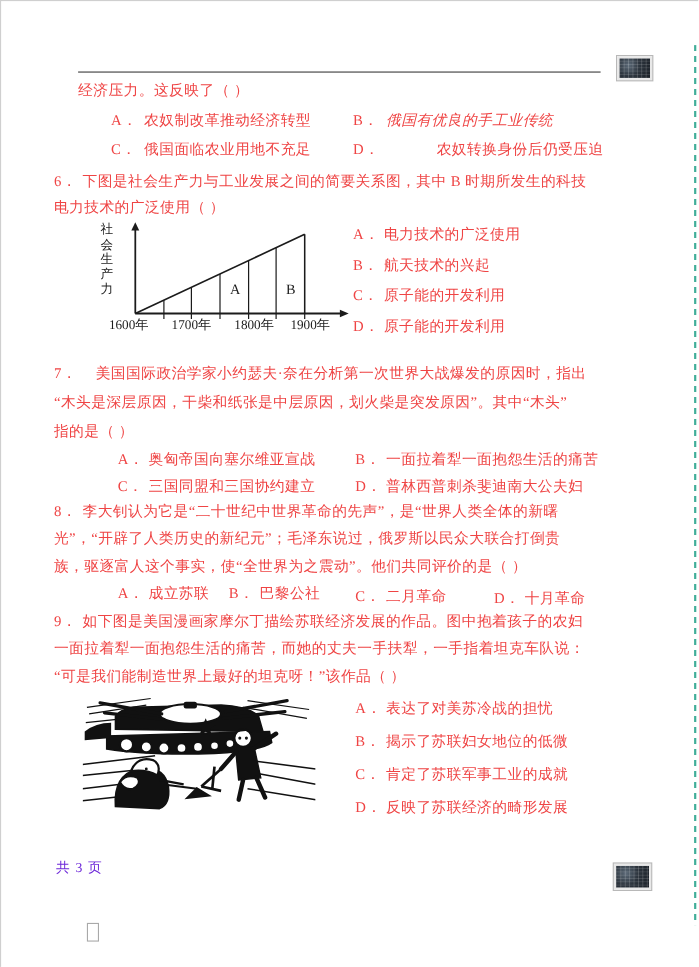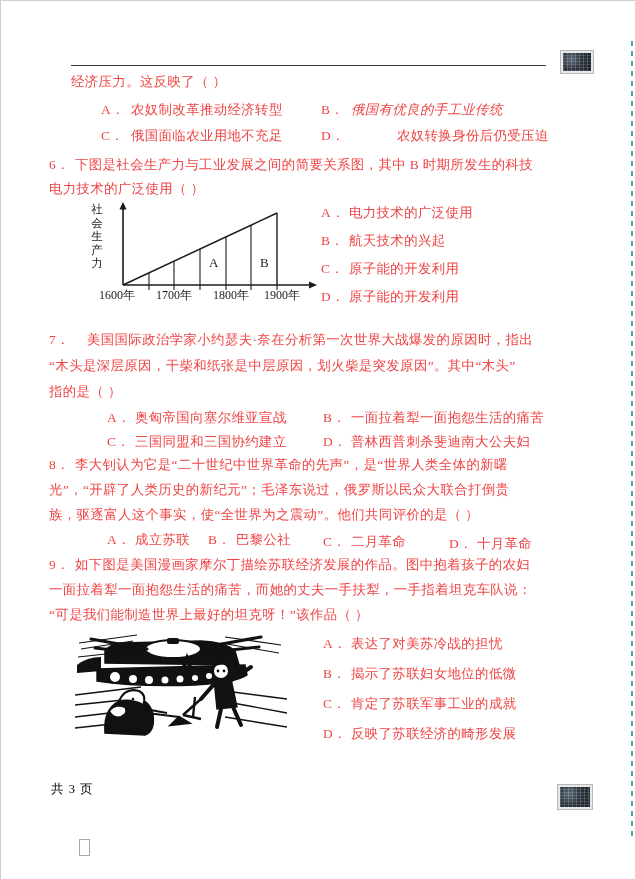--- a/index.html
+++ b/index.html
@@ -80,21 +80,21 @@
     letter-spacing: .4px;
     white-space: nowrap;
   }
   .qbody { font-size: 13.4px; }
   .opt { font-size: 13.4px; }
   .footer {
     position: absolute;
     left: 50px;
     top: 780px;
     font-size: 12.5px;
-    color: #000000;
+    color: #6d28d9;
     letter-spacing: 1px;
   }
 
   
   #q6chart {
     position: absolute;
     left: 88px;
     top: 200px;
     width: 236px;
     height: 112px;

